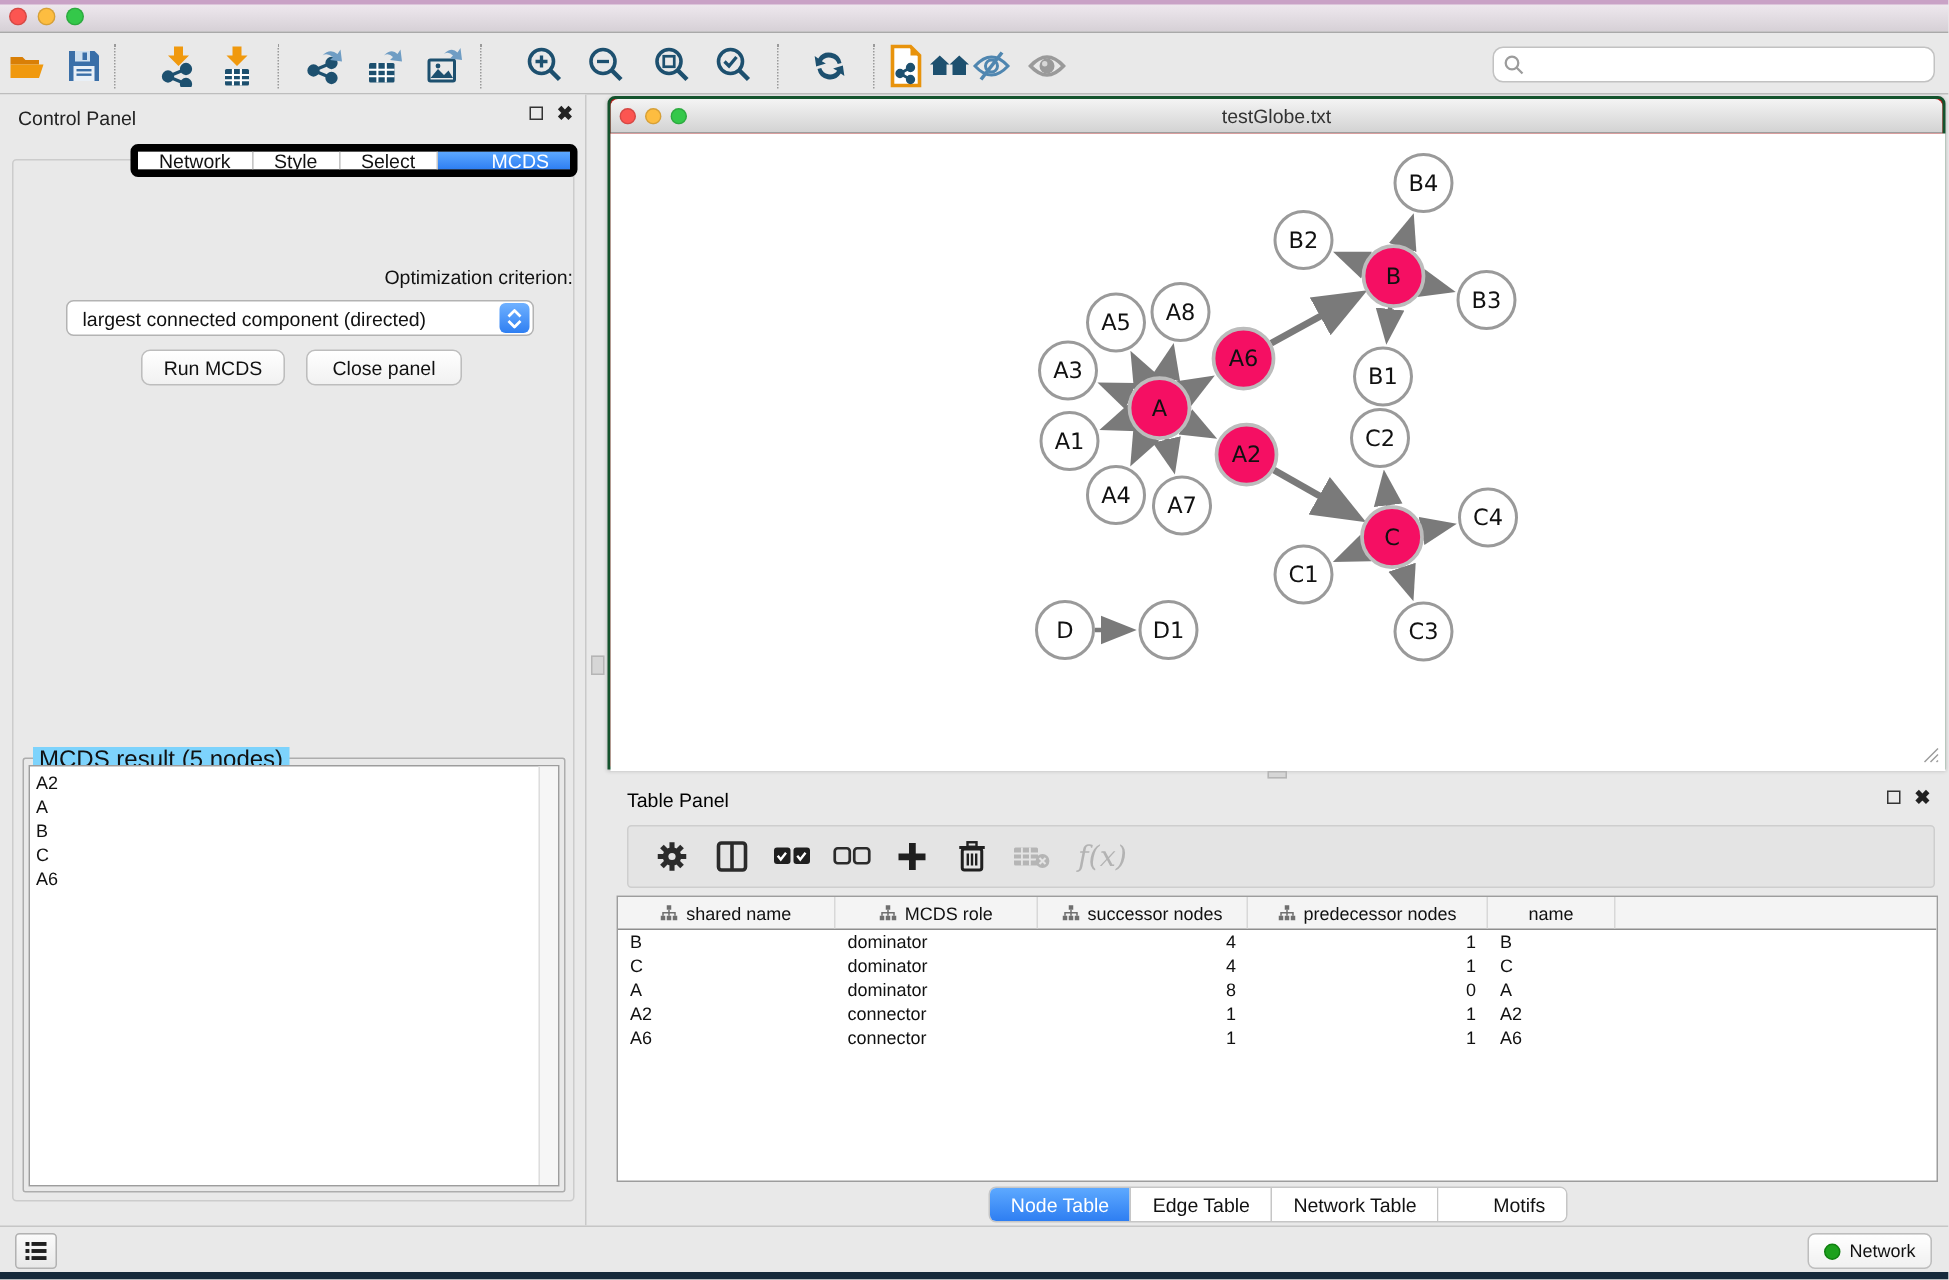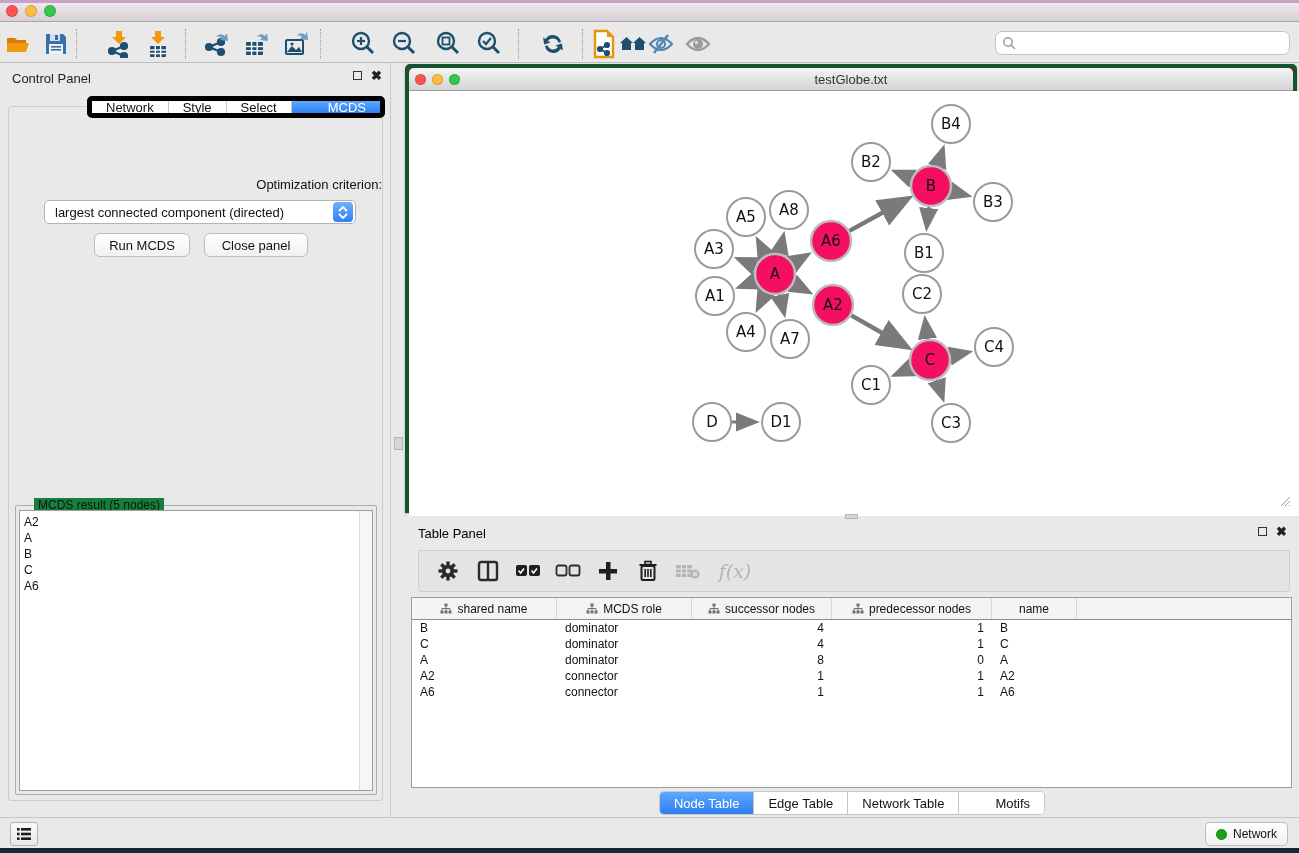--- a/index.html
+++ b/index.html
@@ -58,31 +58,31 @@
   .dd-step { width:20px; height:20px; margin-right:2px; border-radius:4px;
     background:linear-gradient(#6fb1ff,#2f7ff2); display:flex; flex-direction:column;
     align-items:center; justify-content:center; gap:1px; }
   .dd-step svg { display:block; }
   .mac-btn { position:absolute; height:24px; background:linear-gradient(#ffffff,#f1f1f1);
     border:1px solid #bdbdbd; border-radius:6px; font-size:13px; color:#111;
     display:flex; align-items:center; justify-content:center; font-family:"Liberation Sans",sans-serif; }
 
   .result-group { position:absolute; left:6px; top:398px; width:362px; height:290px;
     border:1px solid #adadad; border-radius:2px; }
-  .result-title { position:absolute; left:6px; top:-8px; background:#15803d;
-    padding:0 4px; font-size:12px; color:#111;margin-left:12px; }
+  .result-title { position:absolute; left:6px; top:-8px; background:#7dd3fc;
+    padding:0 4px; font-size:16px; color:#111; }
   .result-list { position:absolute; left:3px; top:4px; right:3px; bottom:3px;
     background:#fff; border:1px solid #9d9d9d; display:flex; }
   .result-items { flex:1; padding:3px 0 0 4px; }
   .result-items div { font-size:12px; line-height:16px; color:#111; }
   .result-scroll { width:13px; background:#f6f6f6; border-left:1px solid #ddd; }
 
   
   .net-window { position:absolute; left:405px; top:64px; width:892px; height:449px;
-    border:4px solid #14532d; border-radius:5px 5px 0 0; background:#b91c1c;
+    border:2px solid #14532d; border-radius:5px 5px 0 0; background:#b91c1c;
     box-shadow:0 1px 3px rgba(0,0,0,.2); }
   .net-titlebar { position:absolute; left:0; top:0; width:100%; height:23px;
     background:linear-gradient(#f4f4f4,#d3d3d3); border-bottom:1px solid #9e9e9e;
     border-radius:5px 5px 0 0; }
   .net-titlebar .tl-dots { left:6px; top:6px; gap:6px; }
   .net-titlebar .dot { width:11px; height:11px; }
   .net-title { position:absolute; left:0; right:0; top:4px; text-align:center;
     font-size:13px; color:#333; }
   .net-canvas { position:absolute; left:0; top:23px; width:890px; height:425px; background:#fff; }
   .resize-grip { position:absolute; right:2px; bottom:2px; width:12px; height:12px; }

